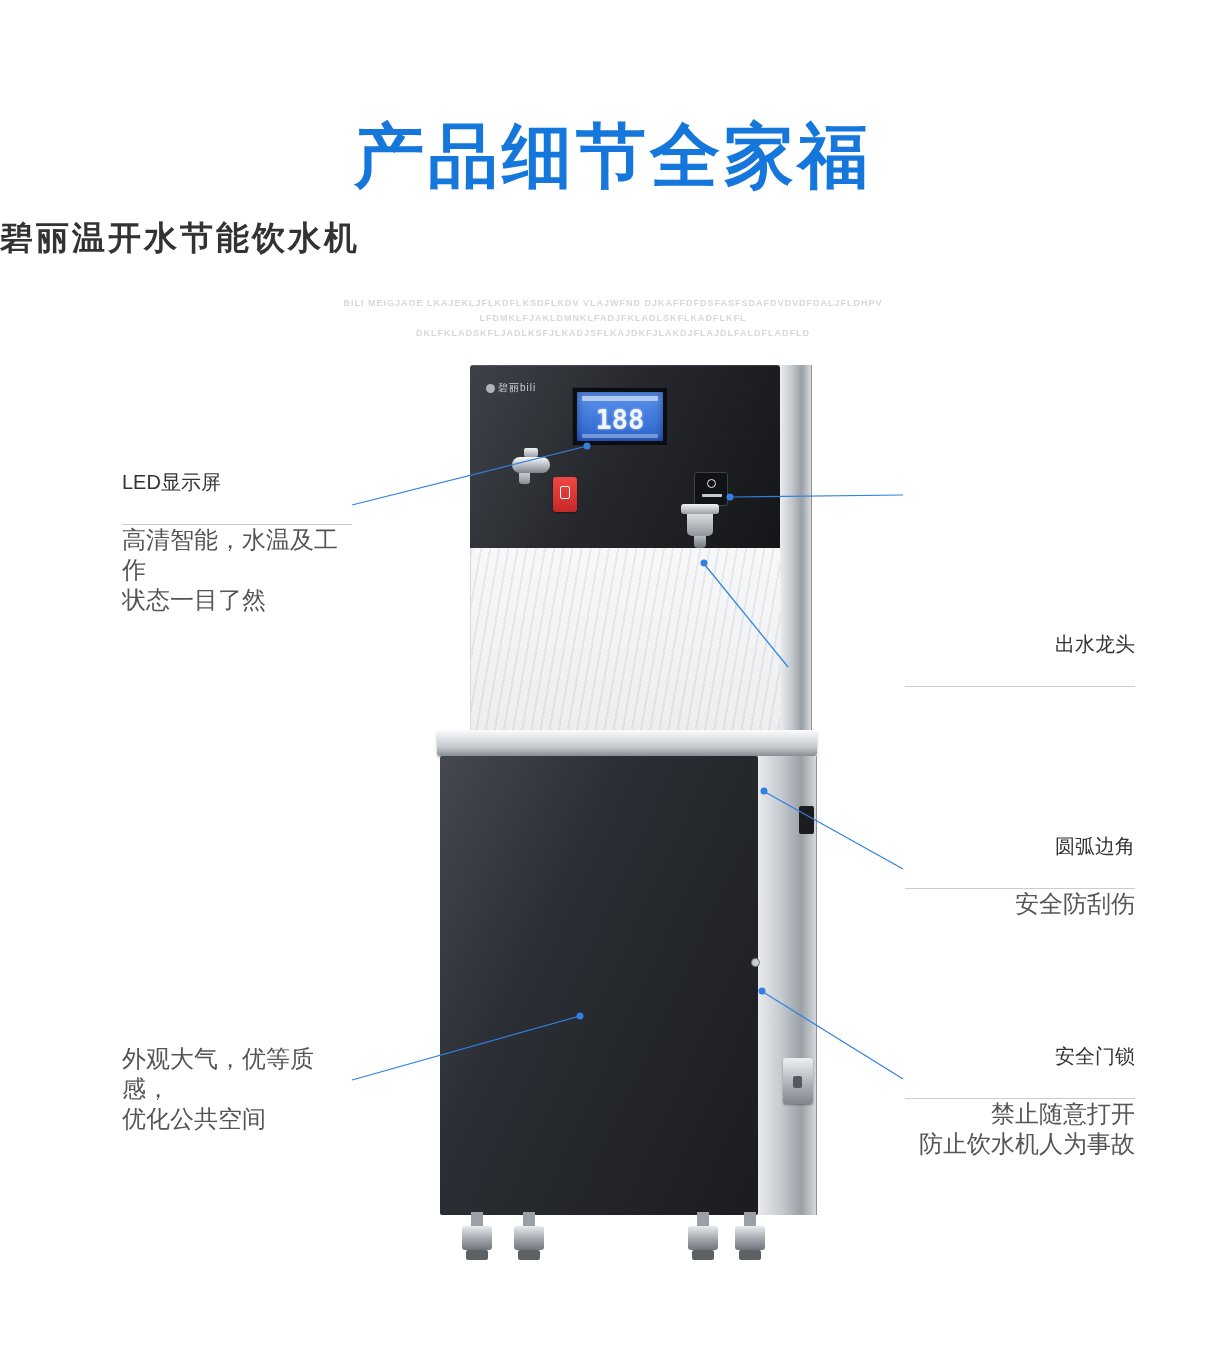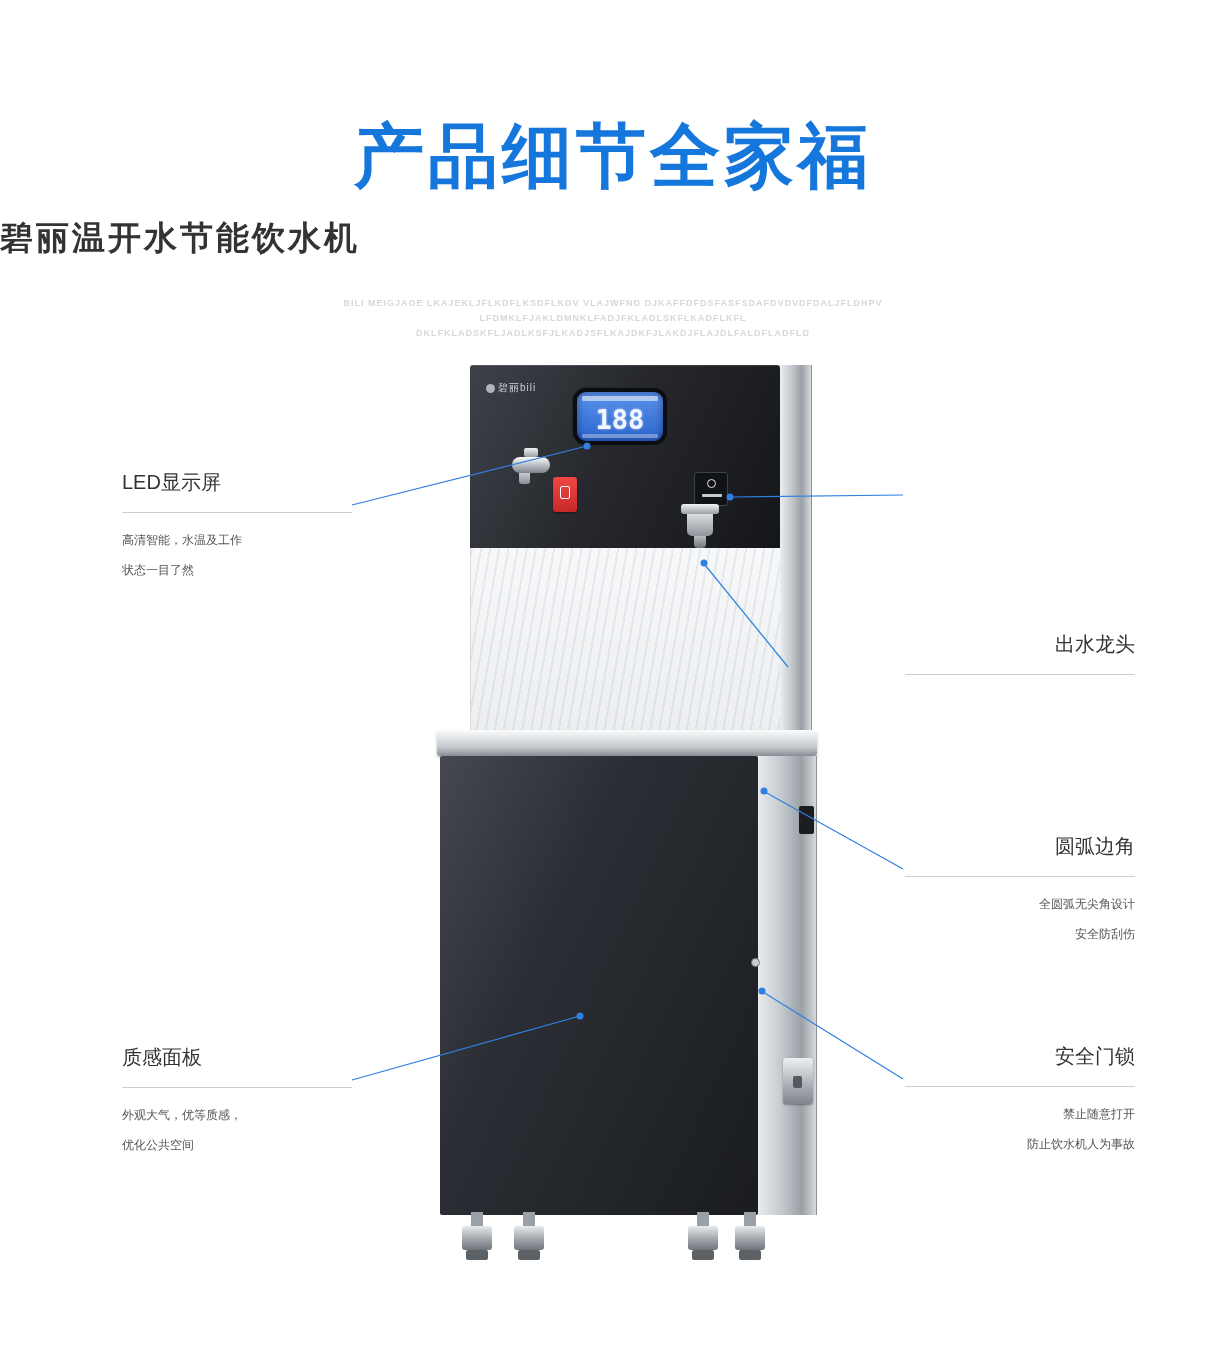--- a/index.html
+++ b/index.html
@@ -18,23 +18,23 @@
   
   .title{position:absolute;top:110px;left:0;width:100%;text-align:center;
          font-size:70px;font-weight:bold;color:var(--title-blue);letter-spacing:4px;}
   .subtitle{position:absolute;top:216px;left:0;width:100%;text-align:left;
             font-size:33px;font-weight:600;color:var(--text-dark);letter-spacing:3px;}
   .watermark{position:absolute;top:282px;left:0;width:100%;text-align:center;
              font-size:9px;line-height:15px;color:var(--watermark);letter-spacing:1px;font-weight:bold;margin-top:14px;}
 
   
   .callout{position:absolute;width:230px;}
-  .callout .c-title{font-size:20px;color:var(--text-dark);padding-bottom:16px;
+  .callout .c-title{font-size:20px;color:var(--text-dark);padding-bottom:28px;
                     border-bottom:1px solid var(--line-gray);}
-  .callout .c-desc{margin-top:12px;font-size:12px;color:var(--text-gray);line-height:30px;}
+  .callout .c-desc{font-size:24px;color:var(--text-gray);line-height:30px;}
   .callout.left{text-align:left;}
   .callout.right{text-align:right;}
 
   
   .lines{position:absolute;left:0;top:0;pointer-events:none;}
   .lines line{stroke:var(--accent);stroke-width:1.2;}
   .lines circle{fill:var(--accent);}
 
   
   .machine{position:absolute;left:437px;top:365px;width:380px;height:900px;}
@@ -50,21 +50,21 @@
   .white-panel{left:0;top:183px;width:310px;height:182px;
       background:
         repeating-linear-gradient(100deg,rgba(175,181,187,.22) 0 2px,rgba(0,0,0,0) 2px 9px),
         linear-gradient(180deg,#f7f8f9,#eceef0);
       border-left:1px solid #d7dadd;}
 
   .brand{left:16px;top:8px;font-size:10px;color:#cdd2d8;letter-spacing:1px;margin-top:8px;}
   .brand .dot{display:inline-block;position:static;width:9px;height:9px;border-radius:50%;
       background:#aeb4ba;vertical-align:middle;margin-right:3px;}
 
-  .lcd{left:103px;top:23px;width:94px;height:57px;border:4px solid #0b0d11;border-radius:13px;
+  .lcd{left:103px;top:23px;width:94px;height:57px;border:4px solid #0b0d11;border-radius:0;
       background:linear-gradient(180deg,#5a93ec,#2b63cc);
       box-shadow:0 0 0 1px #23262b, inset 0 0 8px rgba(0,0,40,.45);}
   .lcd .bar{left:5px;top:4px;width:76px;height:5px;background:rgba(255,255,255,.55);border-radius:1px;}
   .lcd .digits{left:0;top:12px;width:100%;text-align:center;
       font-family:"DejaVu Sans Mono",monospace;font-size:27px;font-weight:bold;color:#f2f7ff;
       text-shadow:0 0 3px rgba(255,255,255,.6);}
   .lcd .sub{left:5px;bottom:3px;width:76px;height:4px;background:rgba(255,255,255,.35);border-radius:1px;}
 
   .tap-left{left:42px;top:83px;width:40px;height:40px;}
   .tap-left .handle{left:12px;top:0;width:14px;height:9px;border-radius:2px;
@@ -210,36 +210,34 @@
 
   <div class="callout left" style="left:122px;top:469px;">
     <div class="c-title">LED显示屏</div>
     <div class="c-desc">
       <div>高清智能，水温及工作</div>
       <div>状态一目了然</div>
     </div>
   </div>
 
   <div class="callout left" style="left:122px;top:1044px;">
-    <div class="c-title">质感面板</div>
     <div class="c-desc">
       <div>外观大气，优等质感，</div>
       <div>优化公共空间</div>
     </div>
   </div>
 
 
   <div class="callout right" style="left:905px;top:631px;">
     <div class="c-title">出水龙头</div>
   </div>
 
   <div class="callout right" style="left:905px;top:833px;">
     <div class="c-title">圆弧边角</div>
     <div class="c-desc">
-      <div>全圆弧无尖角设计</div>
       <div>安全防刮伤</div>
     </div>
   </div>
 
   <div class="callout right" style="left:905px;top:1043px;">
     <div class="c-title">安全门锁</div>
     <div class="c-desc">
       <div>禁止随意打开</div>
       <div>防止饮水机人为事故</div>
     </div>

